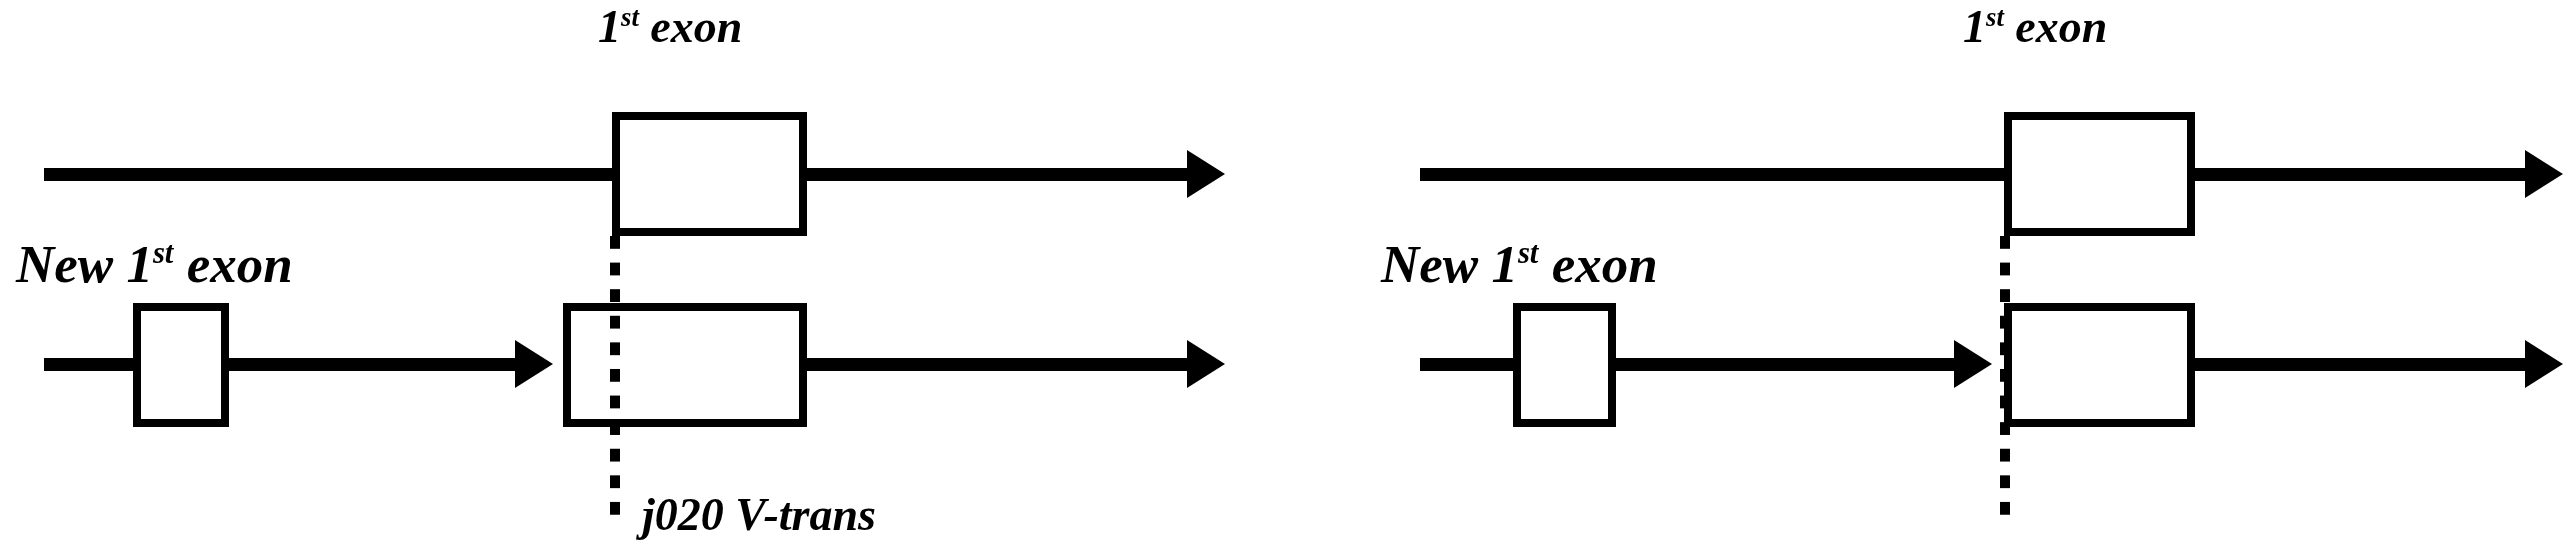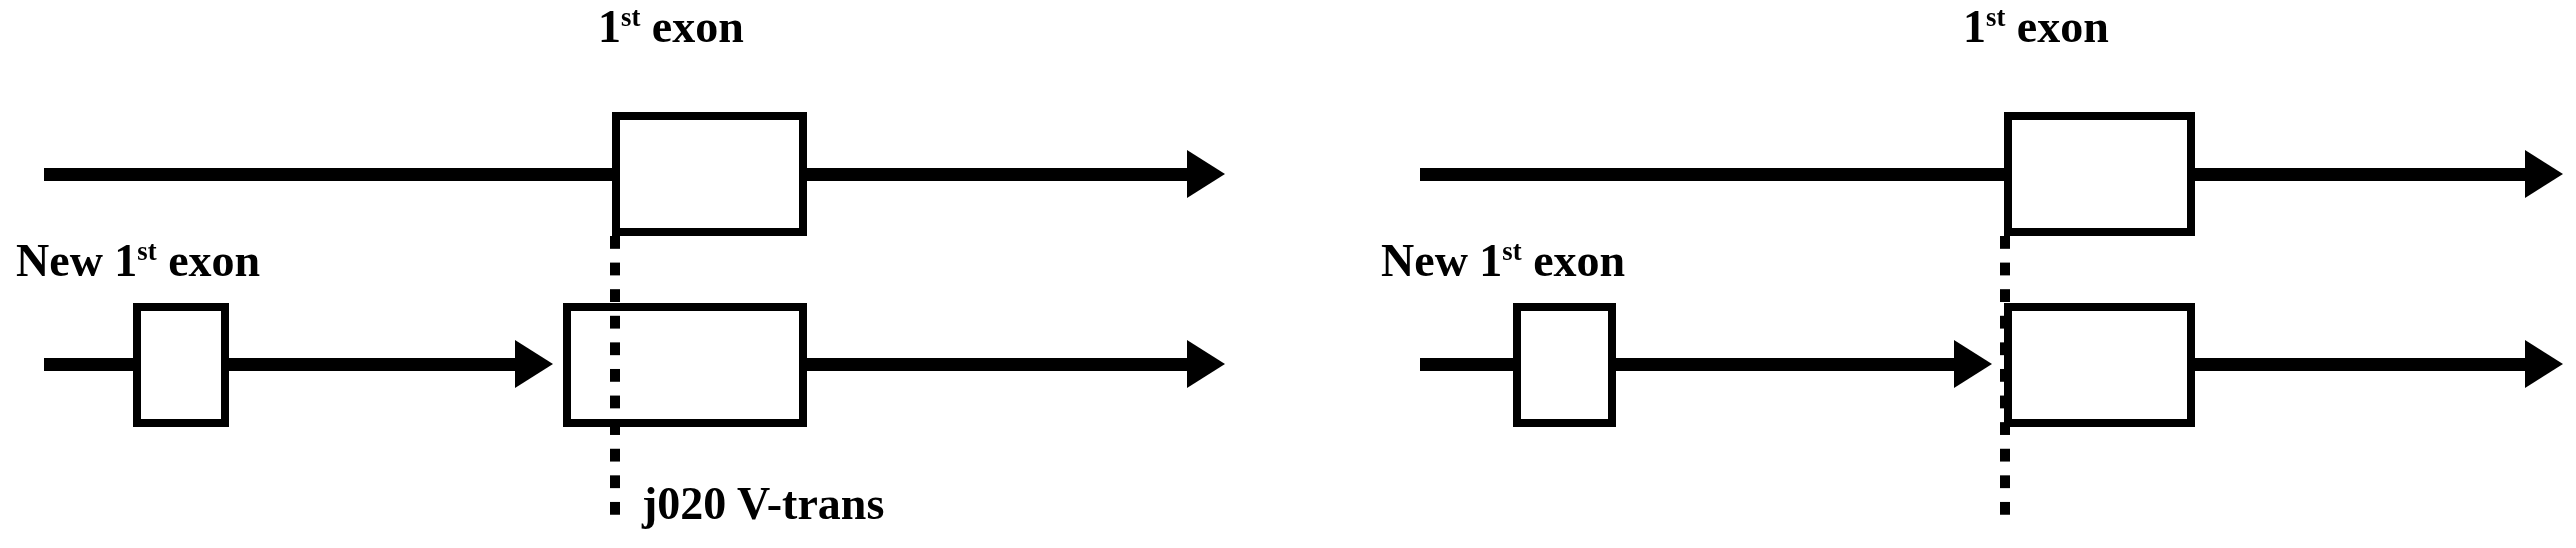--- a/index.html
+++ b/index.html
@@ -14,42 +14,44 @@
     position: relative;
     width: 2576px;
     height: 548px;
     background: #ffffff;
     overflow: hidden;
   }
   .panel {
     position: absolute;
     top: 0;
     height: 548px;
+    font-style: italic;
   }
   .label {
     position: absolute;
     font-family: "Liberation Serif", "DejaVu Serif", serif;
     font-weight: bold;
     color: #000000;
     white-space: nowrap;
     line-height: 1;
   }
   .label sup {
     font-size: 0.58em;
     vertical-align: super;
     line-height: 0;
   }
   .label-top-exon {
     font-size: 46px;
   }
   .label-new-exon {
-    font-size: 46px;
+    font-size: 53px;
   }
   .label-trans {
     font-size: 46px;
+    margin-top: 11px;
   }
   
   .hline {
     position: absolute;
     background: #000000;
     height: 13.3px;
   }
   
   .arrowhead {
     position: absolute;

